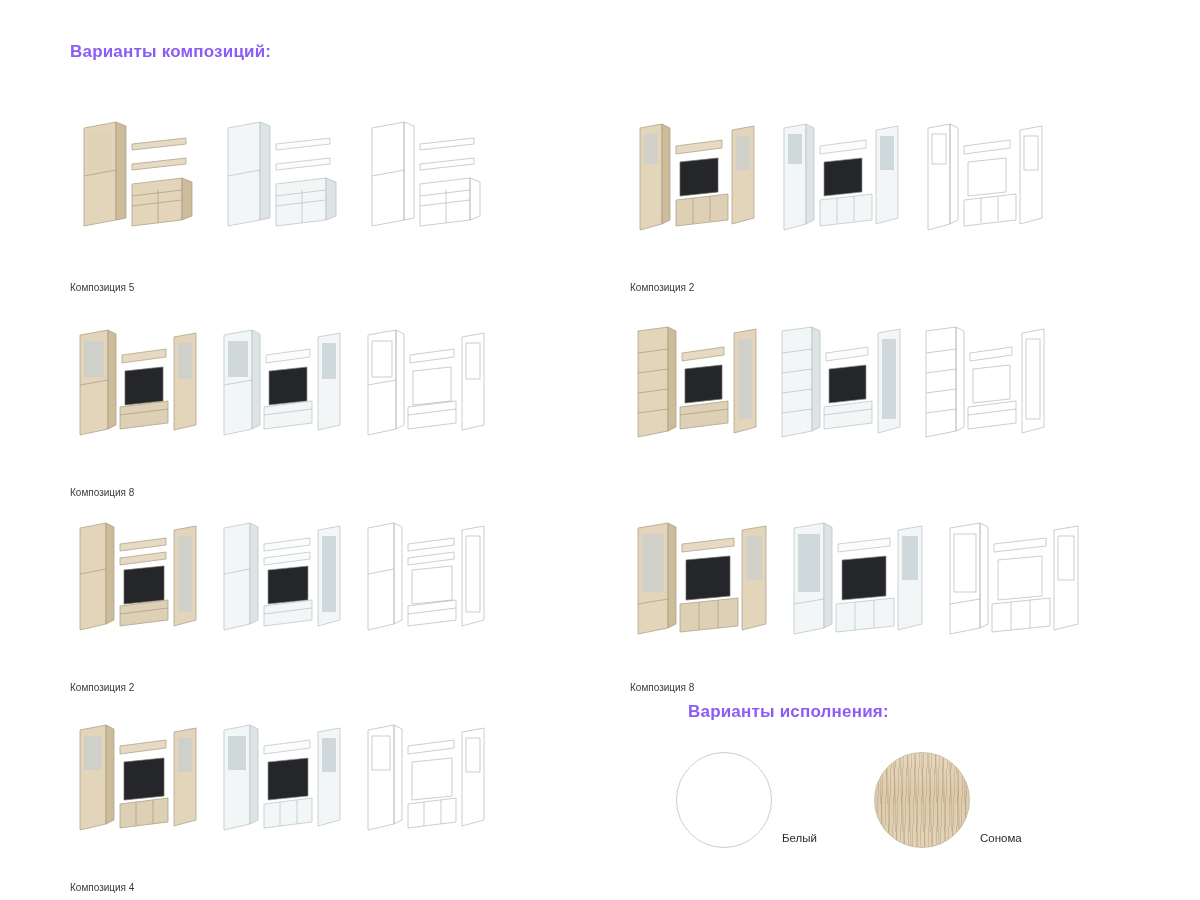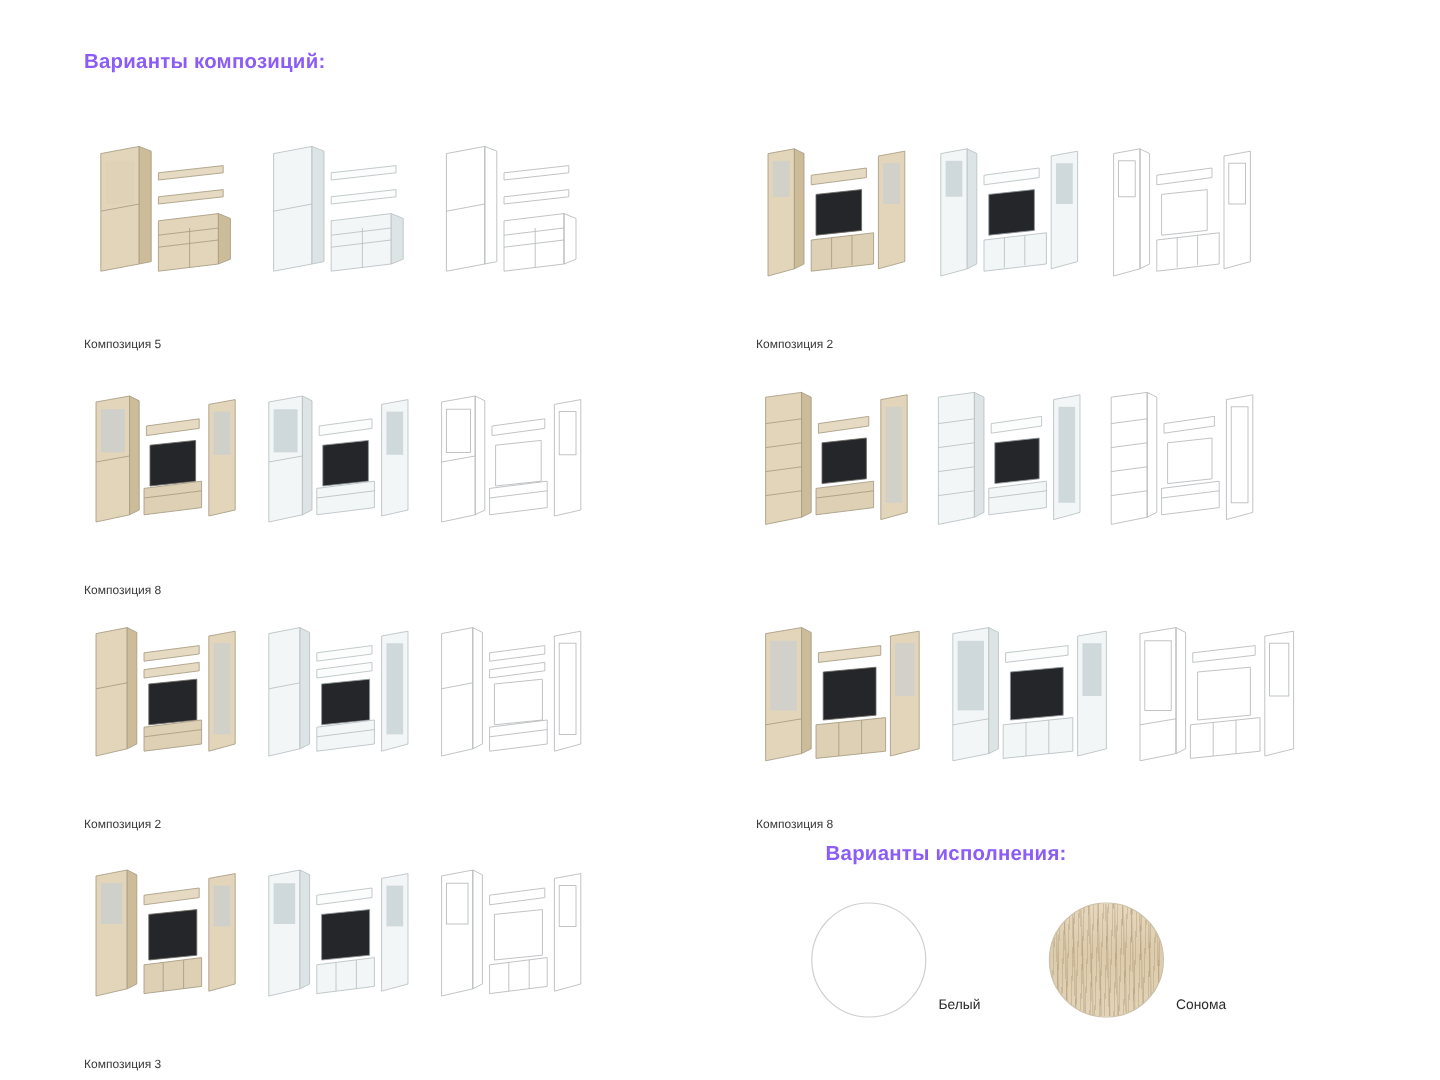--- a/index.html
+++ b/index.html
@@ -524,21 +524,21 @@
             <polygon points="50,84 98,78 98,102 50,108"></polygon>
             <line x1="66" y1="82" x2="66" y2="106"></line>
             <line x1="83" y1="80" x2="83" y2="104"></line>
             <polygon points="104,12 126,8 126,100 104,106"></polygon>
             <rect x="108" y="18" width="14" height="34"></rect>
           </g>
         </svg>
       </div>
 
     </div>
-    <div class="comp-caption">Композиция 3</div>
+    <div class="comp-caption">Композиция 4</div>
   </div>
 
   <div class="swatch-wrap" style="left:874px; top:752px;">
     <div class="swatch sonoma"></div>
     <div class="swatch-label">Сонома</div>
   </div>
 
   <div class="swatch-wrap" style="left:676px; top:752px;">
     <div class="swatch white"></div>
     <div class="swatch-label">Белый</div>

